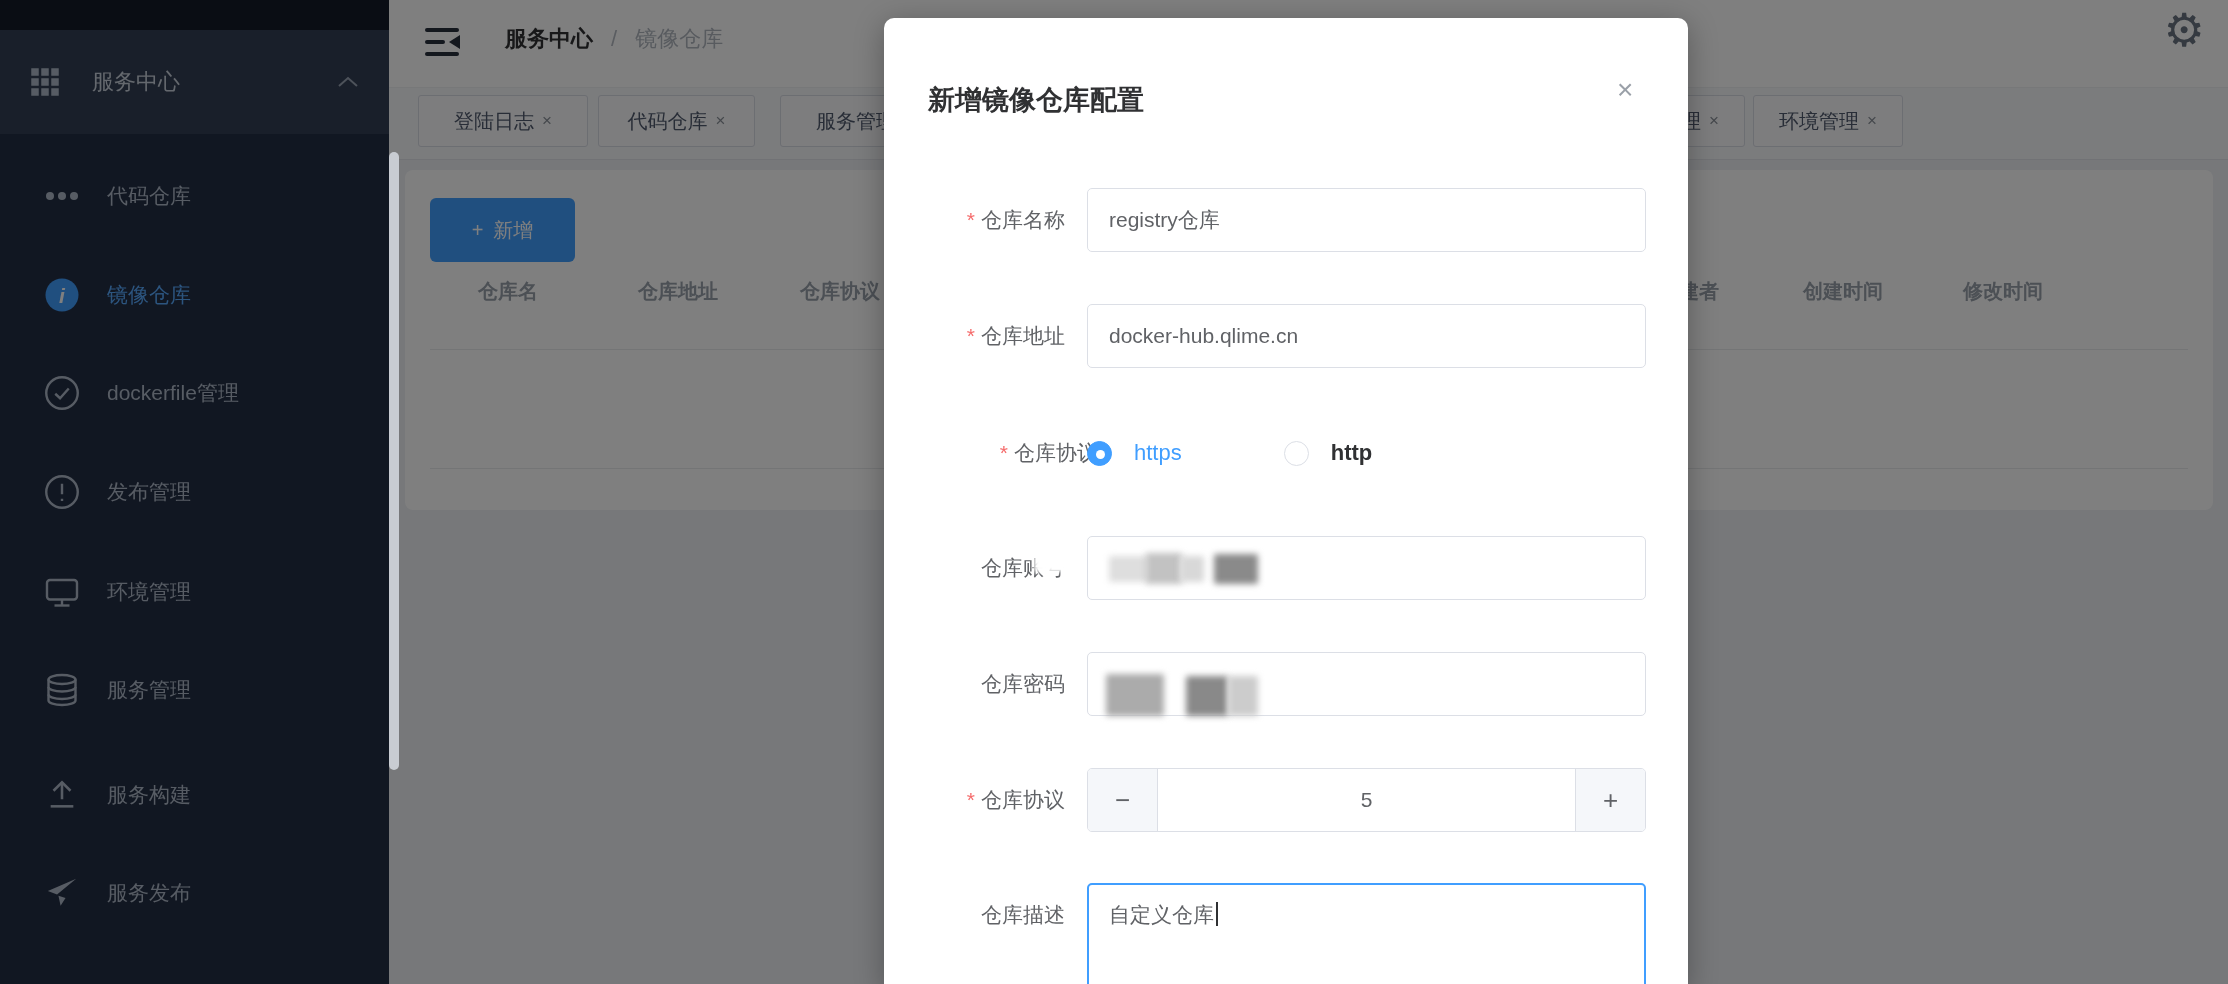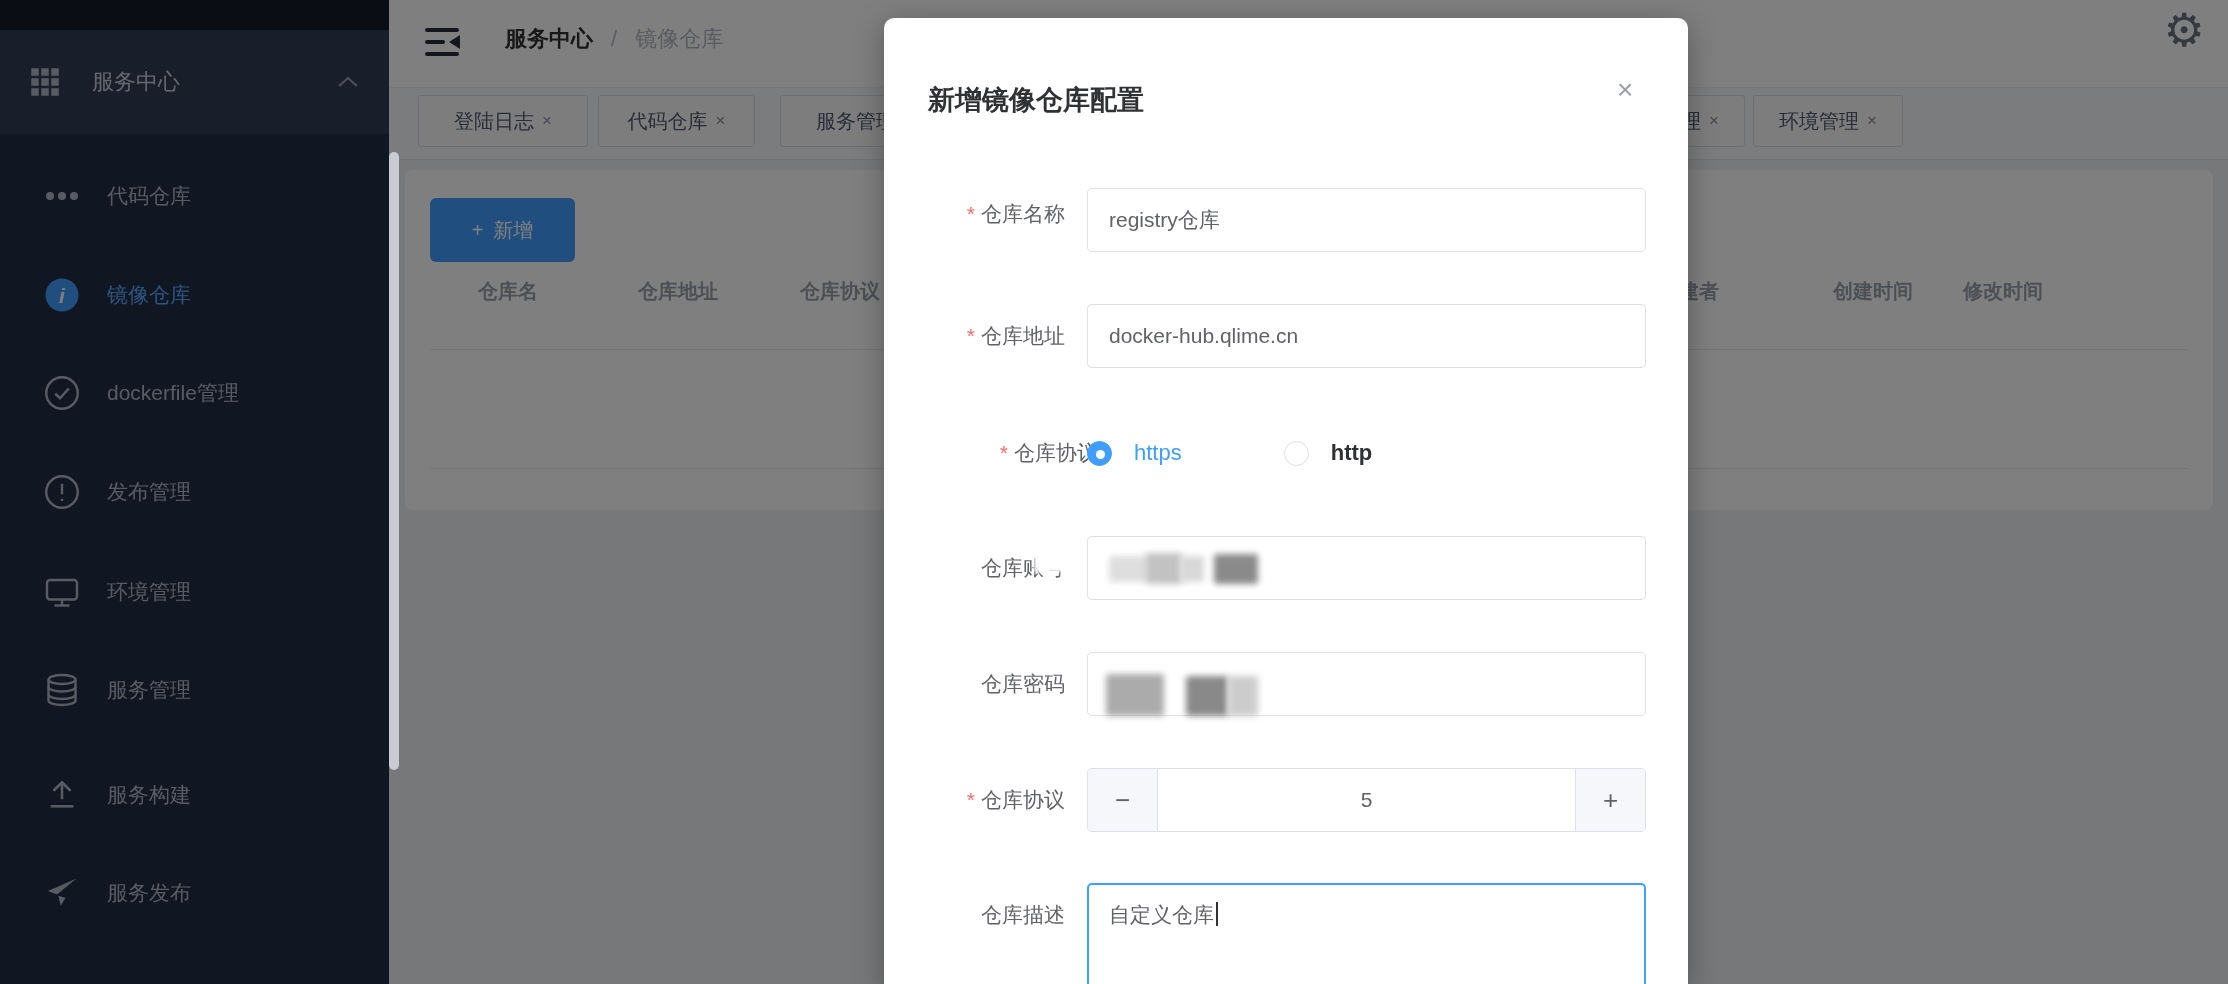--- a/index.html
+++ b/index.html
@@ -266,35 +266,35 @@
 
 <div class="card">
   <button class="btn-add">
     <span>+</span>
     <span>新增</span>
   </button>
   <div class="thead" style="left:73px">仓库名</div>
   <div class="thead" style="left:233px">仓库地址</div>
   <div class="thead" style="left:395px">仓库协议</div>
   <div class="thead" style="left:1254px">创建者</div>
-  <div class="thead" style="left:1428px">创建时间</div>
+  <div class="thead" style="left:1398px">创建时间</div>
   <div class="thead" style="left:1558px">修改时间</div>
   <div class="thline" style="top:179px"></div>
   <div class="thline" style="top:298px"></div>
 </div>
 
 <div class="gear">⚙</div>
 
 <div class="overlay"></div>
 
 <div class="modal">
   <div class="modal-title">新增镜像仓库配置</div>
   <div class="modal-close">×</div>
 
-  <div class="flabel" style="top:164px; left:0;">
+  <div class="flabel" style="top:170px; left:0;">
     <span class="req">*</span><span>仓库名称</span>
   </div>
   <div class="finput" style="top:170px">
     <span>registry仓库</span>
   </div>
 
   <div class="flabel" style="top:286px; left:0;">
     <span class="req">*</span><span>仓库地址</span>
   </div>
   <div class="finput" style="top:286px">

